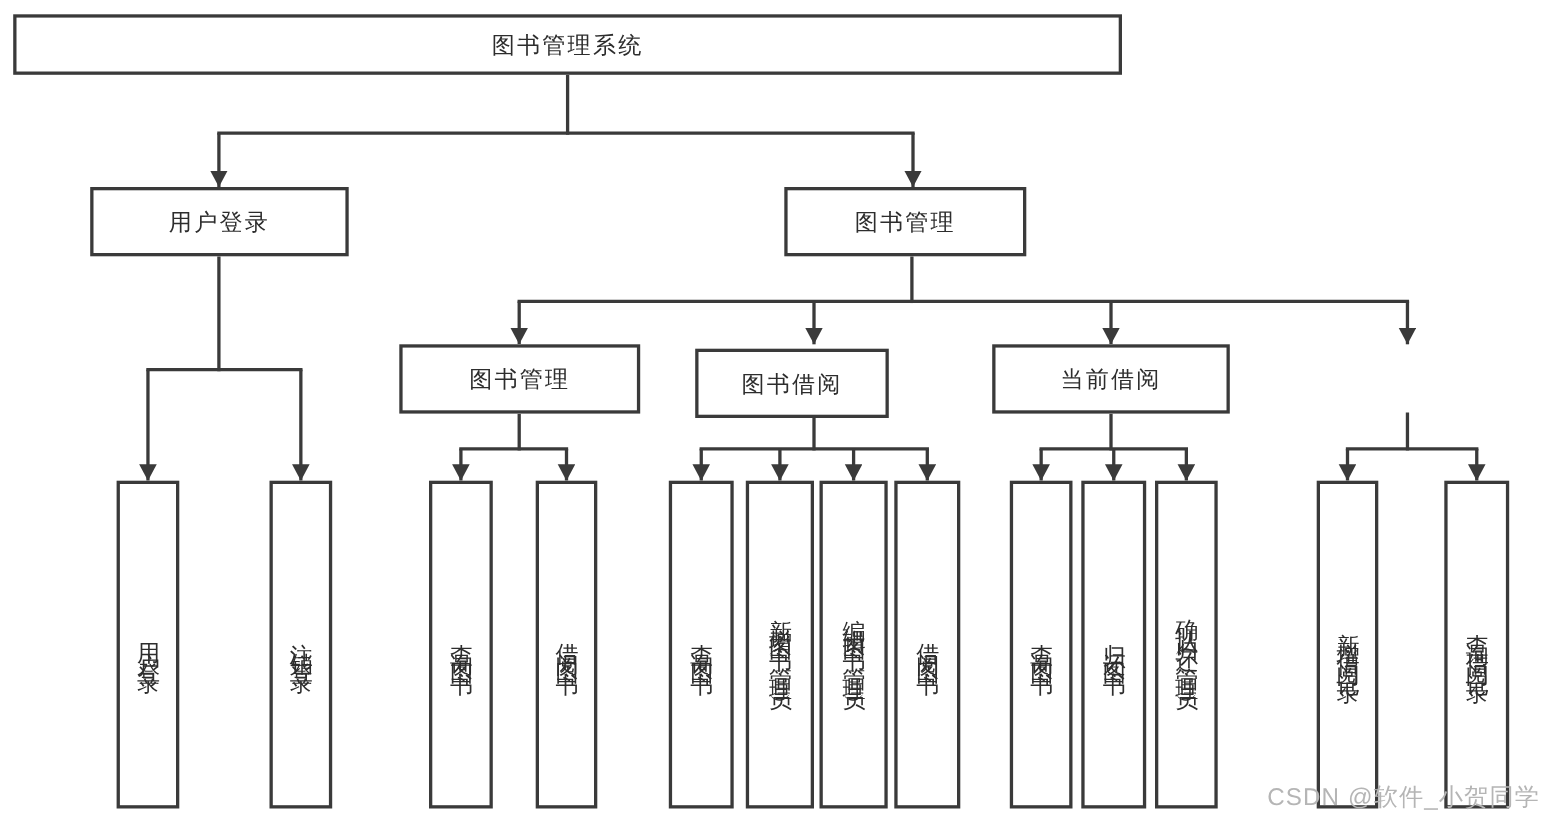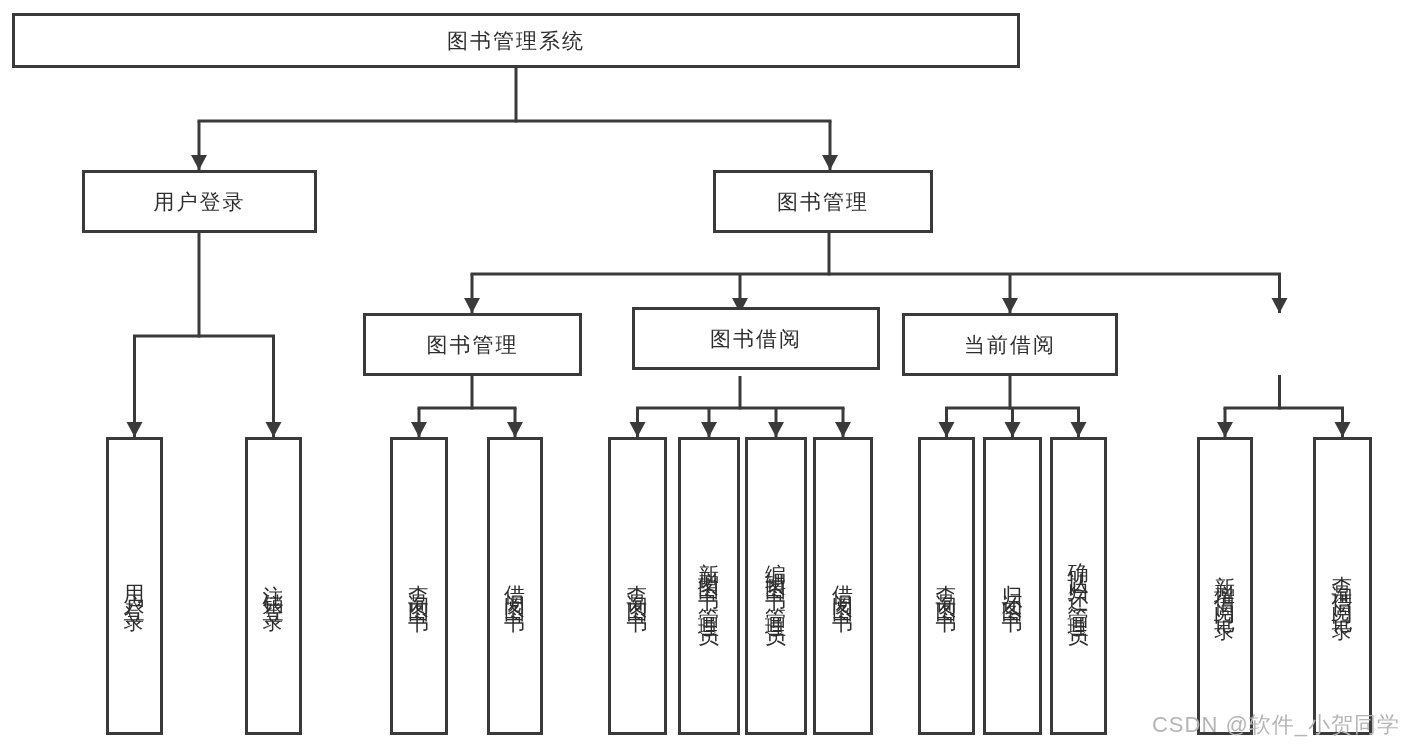--- a/index.html
+++ b/index.html
@@ -85,21 +85,21 @@
   <div class="box h" style="left:82px;top:170px;width:235px;height:63px">
     <span>用户登录</span>
   </div>
   <div class="box h" style="left:713px;top:170px;width:220px;height:63px">
     <span>图书管理</span>
   </div>
 
   <div class="box h" style="left:363px;top:313px;width:219px;height:63px">
     <span>图书管理</span>
   </div>
-  <div class="box h" style="left:632px;top:307px;width:248px;height:63px">
+  <div class="box h" style="left:632px;top:317px;width:176px;height:63px">
     <span>图书借阅</span>
   </div>
   <div class="box h" style="left:902px;top:313px;width:216px;height:63px">
     <span>当前借阅</span>
   </div>
 
   <div class="box v" style="left:106px;top:437px;width:57px;height:298px">
     <span>用户登录</span>
   </div>
   <div class="box v" style="left:245px;top:437px;width:57px;height:298px">

